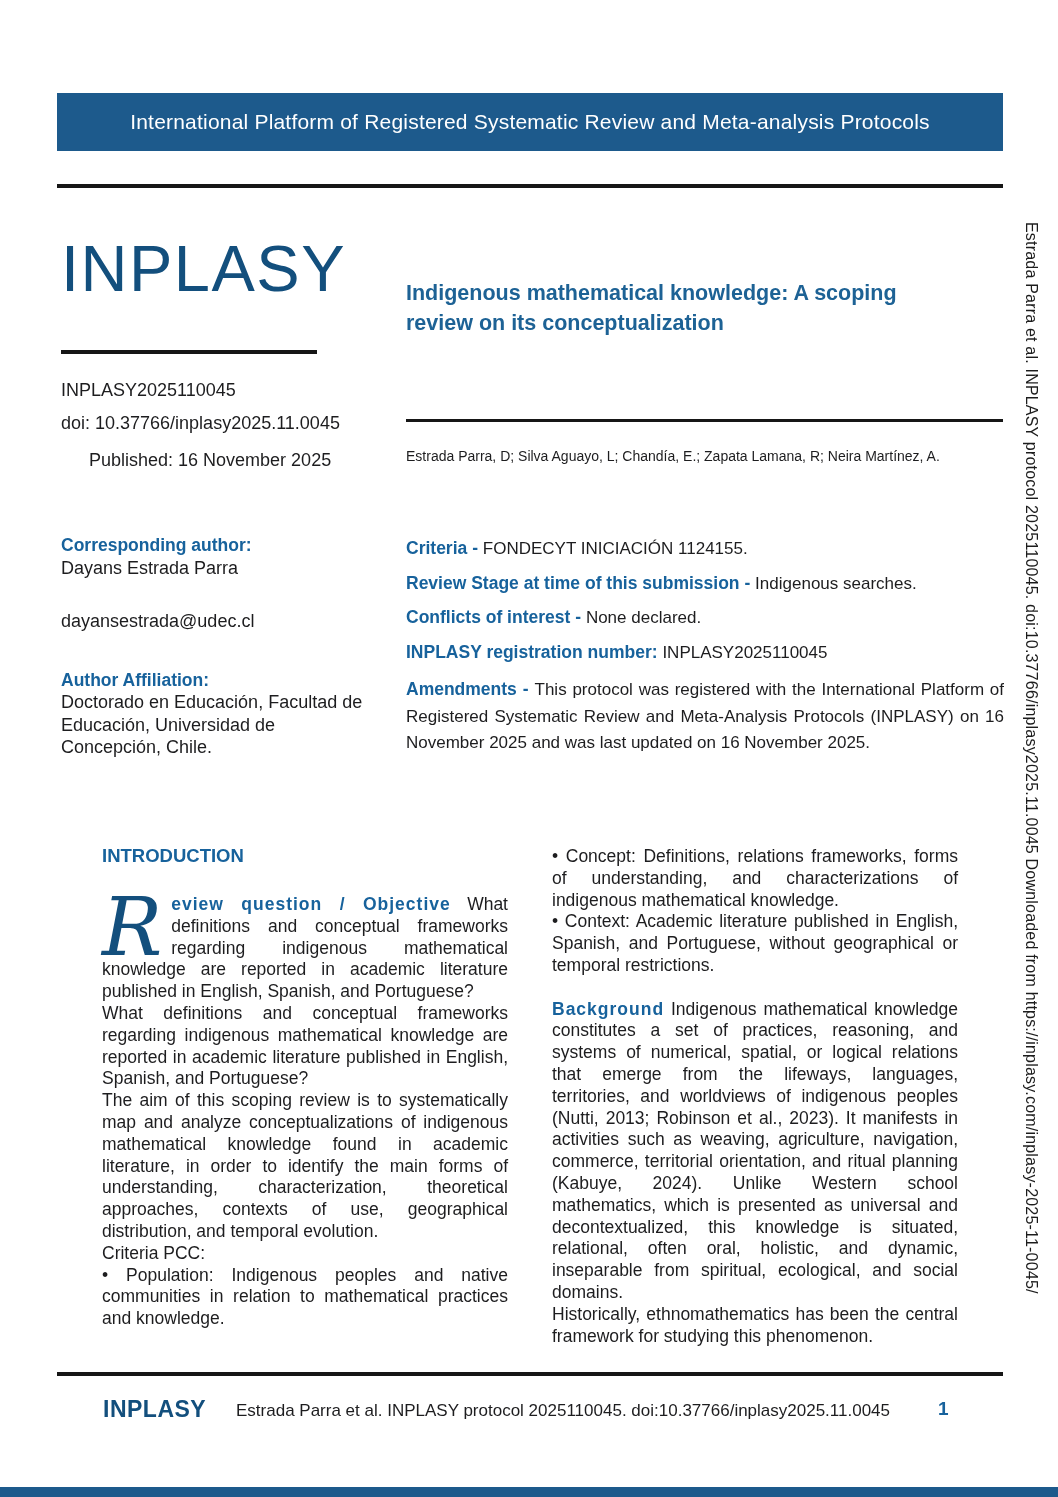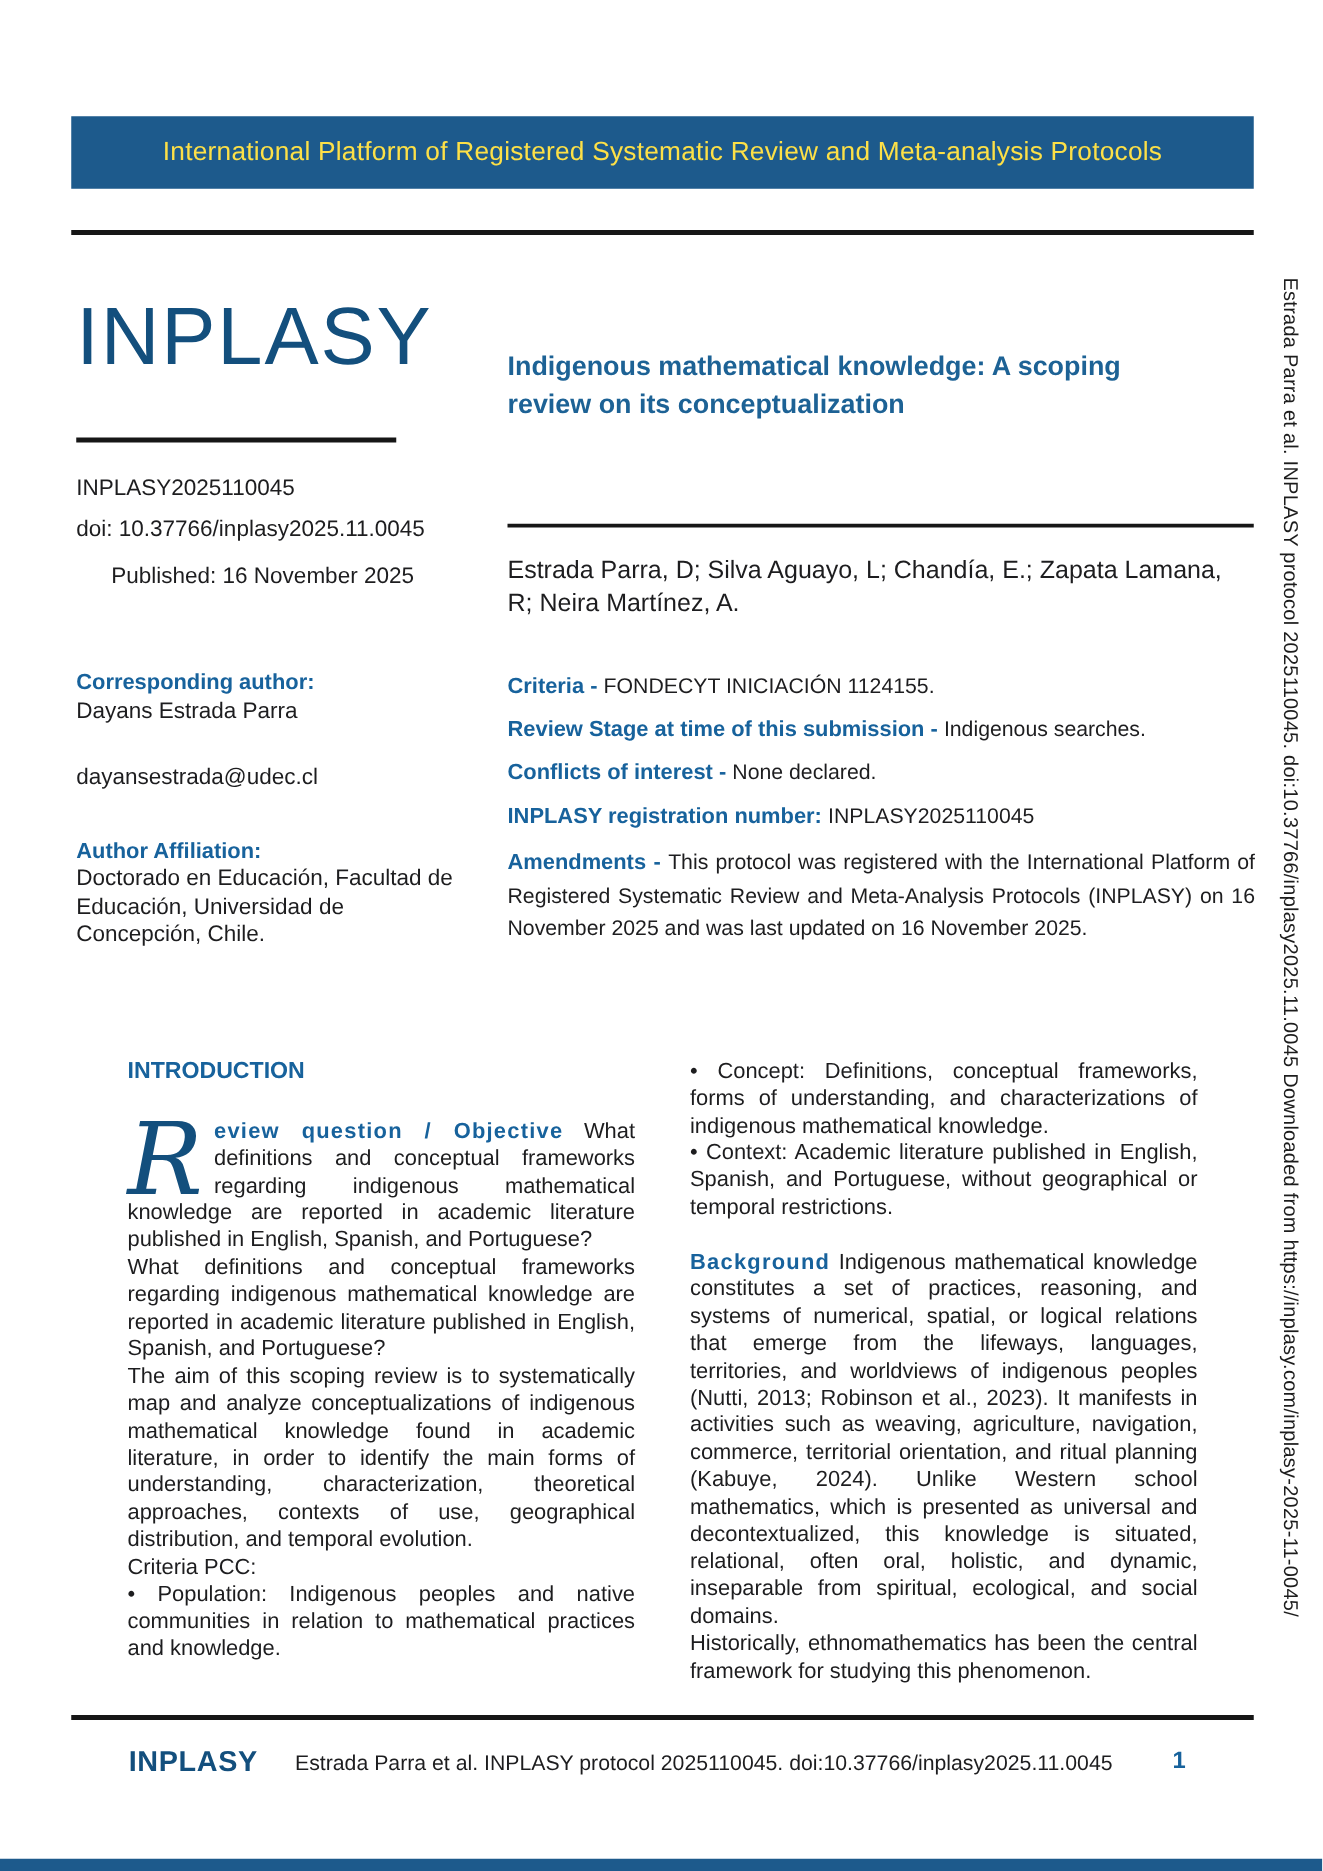--- a/index.html
+++ b/index.html
@@ -2,21 +2,21 @@
 <html><head>
 <meta charset="utf-8">
 <style>
   html,body { margin:0; padding:0; background:#ffffff; }
   .page {
     position:relative; width:1058px; height:1497px; background:#ffffff;
     font-family:"Liberation Sans", sans-serif; color:#1d1d1f; overflow:hidden;
   }
   .banner {
     position:absolute; left:57px; top:93px; width:946px; height:58px;
-    background:#1d5a8c; color:#fde047; font-size:21px; letter-spacing:0.2px;
+    background:#1d5a8c; color:#ffffff; font-size:21px; letter-spacing:0.2px;
     display:flex; align-items:center; justify-content:center;
   }
   .rule { position:absolute; background:#161616; }
   .rule-top    { left:57px;  top:184px;  width:946px; height:4px; }
   .rule-logo   { left:61px;  top:350px;  width:256px; height:4px; }
   .rule-title  { left:406px; top:419px;  width:597px; height:3px; }
   .rule-footer { left:57px;  top:1372px; width:946px; height:4px; }
   .logo {
     position:absolute; left:61px; top:236px; font-size:65px; line-height:1;
     color:#134f7d; letter-spacing:1.5px;
@@ -26,21 +26,21 @@
   .meta .pub { margin-top:4px;margin-left:28px; }
   .contact { position:absolute; left:61px; top:534px; width:316px; font-size:18px; }
   .contact p { margin:0; line-height:22.5px; }
   .blue-label { color:#17629c; font-weight:bold; font-size:17.5px; }
   .contact .email { margin-top:31px; }
   .contact .affil-label { margin-top:36px; }
   .title {
     position:absolute; left:406px; top:278px; width:562px;
     font-size:21.5px; line-height:30px; font-weight:bold; color:#1d6295;
   }
-  .authors { position:absolute; left:406px; top:443px; width:592px; font-size:20px; line-height:27px; margin:0; }
+  .authors { position:absolute; left:406px; top:443px; width:592px; font-size:14px; line-height:27px; margin:0; }
   .admin { position:absolute; left:406px; top:538px; width:598px; font-size:17px; }
   .admin p { margin:0 0 13.5px 0; line-height:20px; }
   .admin .amendments { text-align:justify; line-height:26.5px; margin-top:1px; }
   .intro-left  { position:absolute; left:102px; top:845px; width:406px; }
   .intro-right { position:absolute; left:552px; top:846px; width:406px; }
   h2.section { margin:0; font-size:18.5px; color:#17629c; font-weight:bold; }
   .body-text {
     margin:0; font-size:17.5px; line-height:21.8px; text-align:justify;
     white-space:pre-line; color:#1d1d1f;
   }
@@ -108,21 +108,21 @@
   <div class="intro-left">
     <h2 class="section">INTRODUCTION</h2>
     <p class="body-text"><span class="dropcap">R</span><b class="lead">eview question / Objective</b> <span>What definitions and conceptual frameworks regarding indigenous mathematical knowledge are reported in academic literature published in English, Spanish, and Portuguese?</span><span>
 What definitions and conceptual frameworks regarding indigenous mathematical knowledge are reported in academic literature published in English, Spanish, and Portuguese?
 The aim of this scoping review is to systematically map and analyze conceptualizations of indigenous mathematical knowledge found in academic literature, in order to identify the main forms of understanding, characterization, theoretical approaches, contexts of use, geographical distribution, and temporal evolution.
 Criteria PCC:
 • Population: Indigenous peoples and native communities in relation to mathematical practices and knowledge.</span></p>
   </div>
 
   <div class="intro-right">
-    <p class="body-text">• Concept: Definitions, conceptual frameworks, forms of understanding, and characterizations of indigenous mathematical knowledge.
+    <p class="body-text">• Concept: Definitions, relations frameworks, forms of understanding, and characterizations of indigenous mathematical knowledge.
 • Context: Academic literature published in English, Spanish, and Portuguese, without geographical or temporal restrictions.</p>
     <p class="body-text bg-para"><b class="lead">Background</b> <span>Indigenous mathematical knowledge constitutes a set of practices, reasoning, and systems of numerical, spatial, or logical relations that emerge from the lifeways, languages, territories, and worldviews of indigenous peoples (Nutti, 2013; Robinson et al., 2023). It manifests in activities such as weaving, agriculture, navigation, commerce, territorial orientation, and ritual planning (Kabuye, 2024). Unlike Western school mathematics, which is presented as universal and decontextualized, this knowledge is situated, relational, often oral, holistic, and dynamic, inseparable from spiritual, ecological, and social domains.
 Historically, ethnomathematics has been the central framework for studying this phenomenon.</span></p>
   </div>
 
   <div class="rule rule-footer"></div>
   <div class="footer-logo">INPLASY</div>
   <div class="footer-citation">Estrada Parra et al. INPLASY protocol 2025110045. doi:10.37766/inplasy2025.11.0045</div>
   <div class="footer-page">1</div>
 

